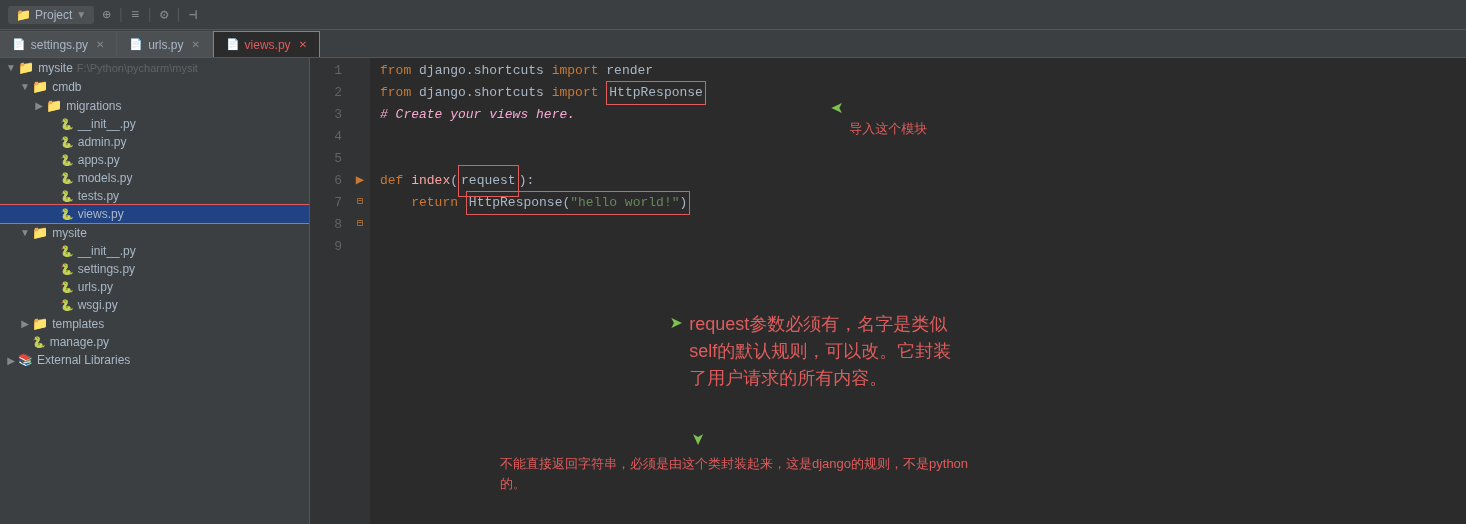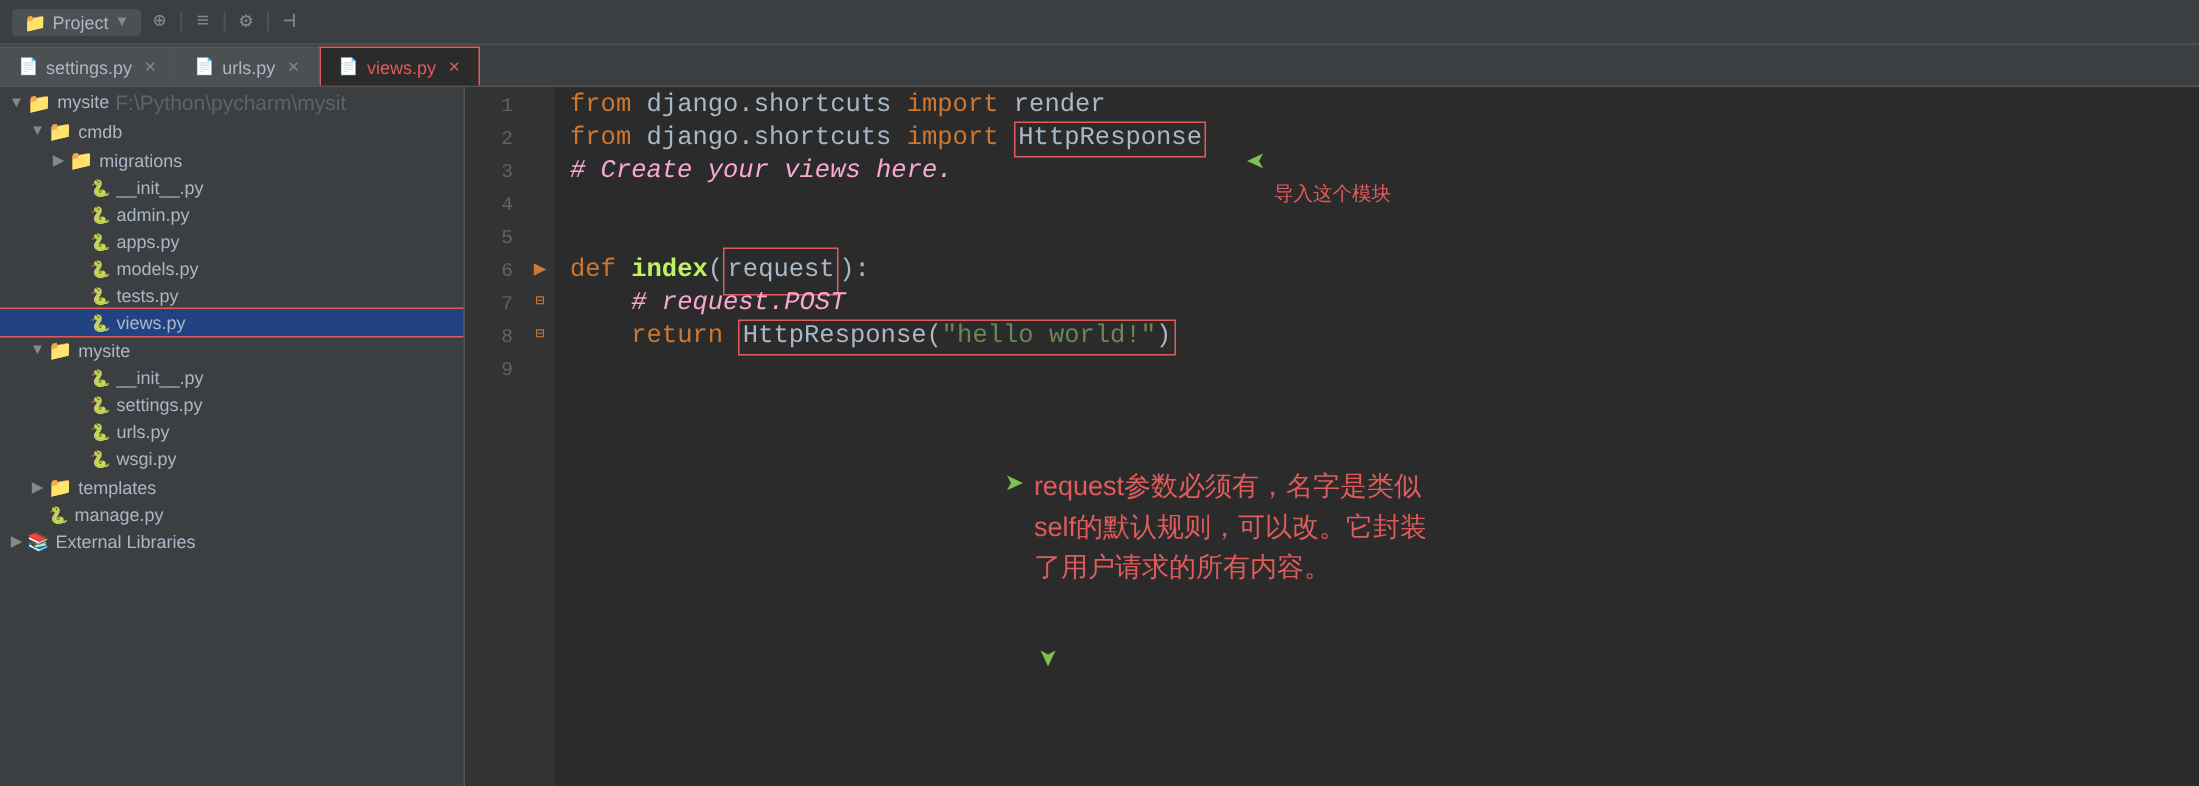--- a/index.html
+++ b/index.html
@@ -139,26 +139,26 @@
     .line-number { height: 22px; }
     .code-lines {
       flex: 1;
       padding: 2px 0 2px 10px;
       position: relative;
     }
     .code-line {
       height: 22px;
       line-height: 22px;
       white-space: pre;
-      font-size: 17px;
+      font-size: 13px;
       display: flex;
       align-items: center;
     }
     .kw { color: #cc7832; }
-    .fn { color: #bef264; font-weight: bold; }
+    .fn { color: #fca5a5; }
     .str { color: #6a8759; }
     .comment { color: #f9a8d4; font-style: italic; }
     .import-kw { color: #cc7832; }
 
     
     .gutter-mark {
       width: 20px;
       height: 22px;
       display: flex;
       align-items: center;
@@ -213,21 +213,21 @@
 </div>
 
 <div class="main">
 
   <div class="sidebar">
 
     <div class="tree-item" style="padding-left:4px">
       <span class="arrow">▼</span>
       <span class="folder-icon">📁</span>
       <span style="color:#a9b7c6">mysite</span>
-      <span style="color:#606366; margin-left:4px; font-size:14px">F:\Python\pycharm\mysit</span>
+      <span style="color:#606366; margin-left:4px; font-size:11px">F:\Python\pycharm\mysit</span>
     </div>
 
     <div class="tree-item" style="padding-left:18px">
       <span class="arrow">▼</span>
       <span class="folder-icon orange">📁</span>
       <span>cmdb</span>
     </div>
 
     <div class="tree-item" style="padding-left:32px">
       <span class="arrow">▶</span>
@@ -379,24 +379,20 @@
 
         <div class="code-line">
           <span class="kw">def</span>
           <span>&nbsp;</span>
           <span class="fn">index</span>
           <span>(</span>
           <span style="border: 1.5px solid #e05c5c; padding: 4px 2px;">request</span>
           <span>):</span>
         </div>
 
-        <div class="code-line">
-          <span>&nbsp;&nbsp;&nbsp;&nbsp;</span>
-          <span class="comment"># request.POST</span>
-        </div>
 
 
         <div class="code-line">
           <span>&nbsp;&nbsp;&nbsp;&nbsp;</span>
           <span class="kw">return</span>
           <span>&nbsp;</span>
           <span style="border: 1.5px solid #e05c5c; padding: 0 2px;">HttpResponse(<span class="str">"hello world!"</span>)</span>
         </div>
 
         <div style="position:absolute; top:22px; left:460px; display:flex; align-items:center; gap:6px;">
@@ -406,20 +402,23 @@
 
         <div style="position:absolute; top:253px; left:300px; display:flex; align-items:flex-start; gap:6px;">
           <span style="color:#80c050; font-size:22px; display:inline-block;">➤</span>
           <span style="color:#e05c5c; font-family:Arial,sans-serif; font-size:18px; line-height:1.5; max-width:280px;">request参数必须有，名字是类似self的默认规则，可以改。它封装<br>了用户请求的所有内容。</span>
         </div>
 
         <div style="position:absolute; top:160px; left:310px; display:flex; align-items:flex-start; gap:6px; transform: rotate(0deg);">
           
         </div>
 
+        <div style="position:absolute; top:396px; left:130px;">
+          <span style="color:#e05c5c; font-family:Arial,sans-serif; font-size:13px; line-height:1.5;">不能直接返回字符串，必须是由这个类封装起来，这是django的规则，不是python<br>的。</span>
+        </div>
 
         <div style="position:absolute; top:368px; left:320px;">
           <span style="color:#80c050; font-size:22px; transform: rotate(90deg); display:inline-block;">➤</span>
         </div>
 
       </div>
     </div>
   </div>
 
 </div>

